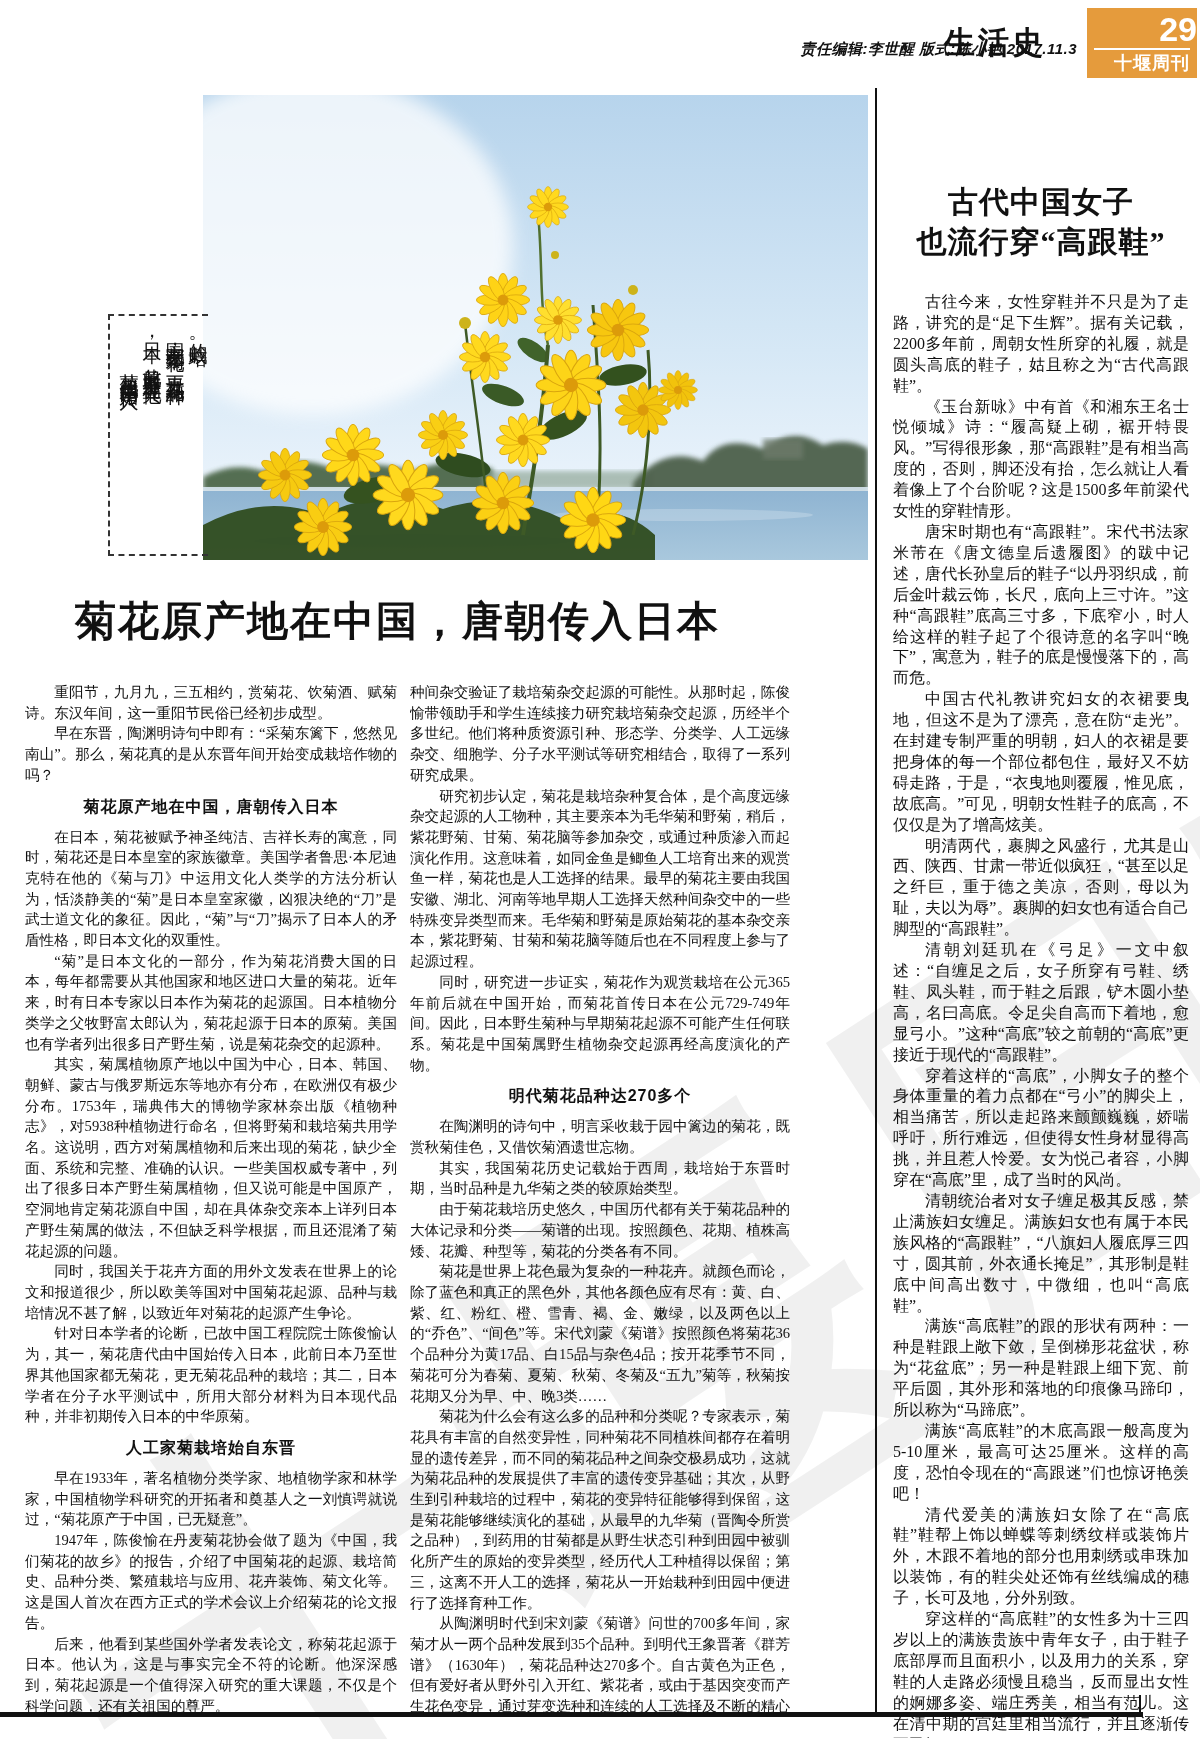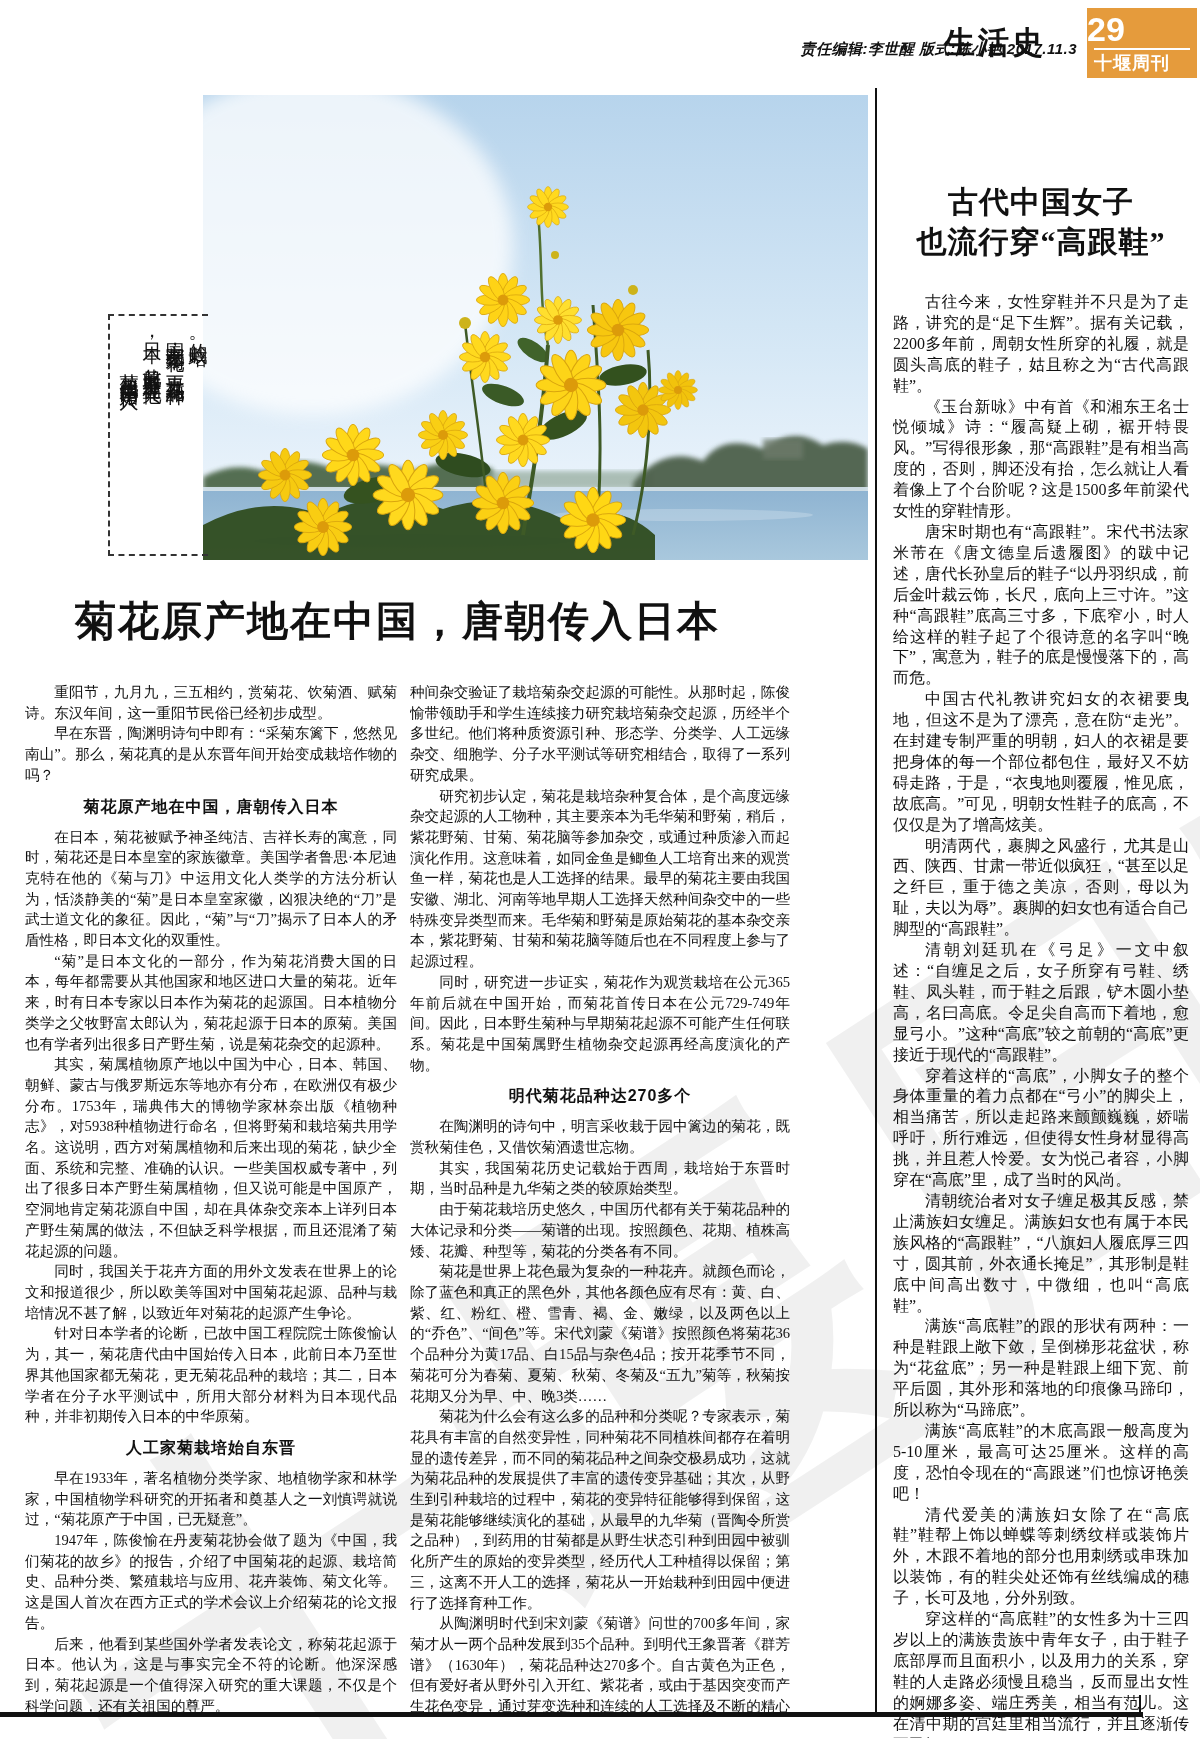--- a/index.html
+++ b/index.html
@@ -3,21 +3,21 @@
 <meta charset="utf-8">
 <style>
   html,body{margin:0;padding:0;background:#888;}
   .page{position:relative;width:1200px;height:1739px;background:#ffffff;margin:0 auto;overflow:hidden;
         font-family:"Liberation Serif","DejaVu Serif",serif;color:#111;}
   [data-name]{box-sizing:border-box;}
 
   
   .section-title{position:absolute;top:22px;left:944px;font-size:31px;font-weight:bold;letter-spacing:3px;
                  font-family:"Liberation Serif","DejaVu Serif",serif;}
-  .page-box{position:absolute;left:1087px;top:8px;width:110px;height:70px;color:#fff;text-align:left;
+  .page-box{position:absolute;left:1087px;top:8px;width:110px;height:70px;color:#fff;text-align:right;
             font-family:"Liberation Sans","DejaVu Sans",sans-serif;}
   .page-num{display:block;font-size:34px;font-weight:bold;line-height:38px;padding-top:2px;}
   .masthead{display:block;font-size:18px;font-weight:bold;line-height:26px;border-top:2px solid #fff;
             margin:0 7px;letter-spacing:1px;}
   .credits{position:absolute;top:40px;right:123px;font-size:15px;font-weight:bold;font-style:italic;
            font-family:"Liberation Sans","DejaVu Sans",sans-serif;letter-spacing:0.5px;}
 
   
   .photo{position:absolute;left:203px;top:95px;width:665px;height:465px;overflow:hidden;z-index:1;}
 

